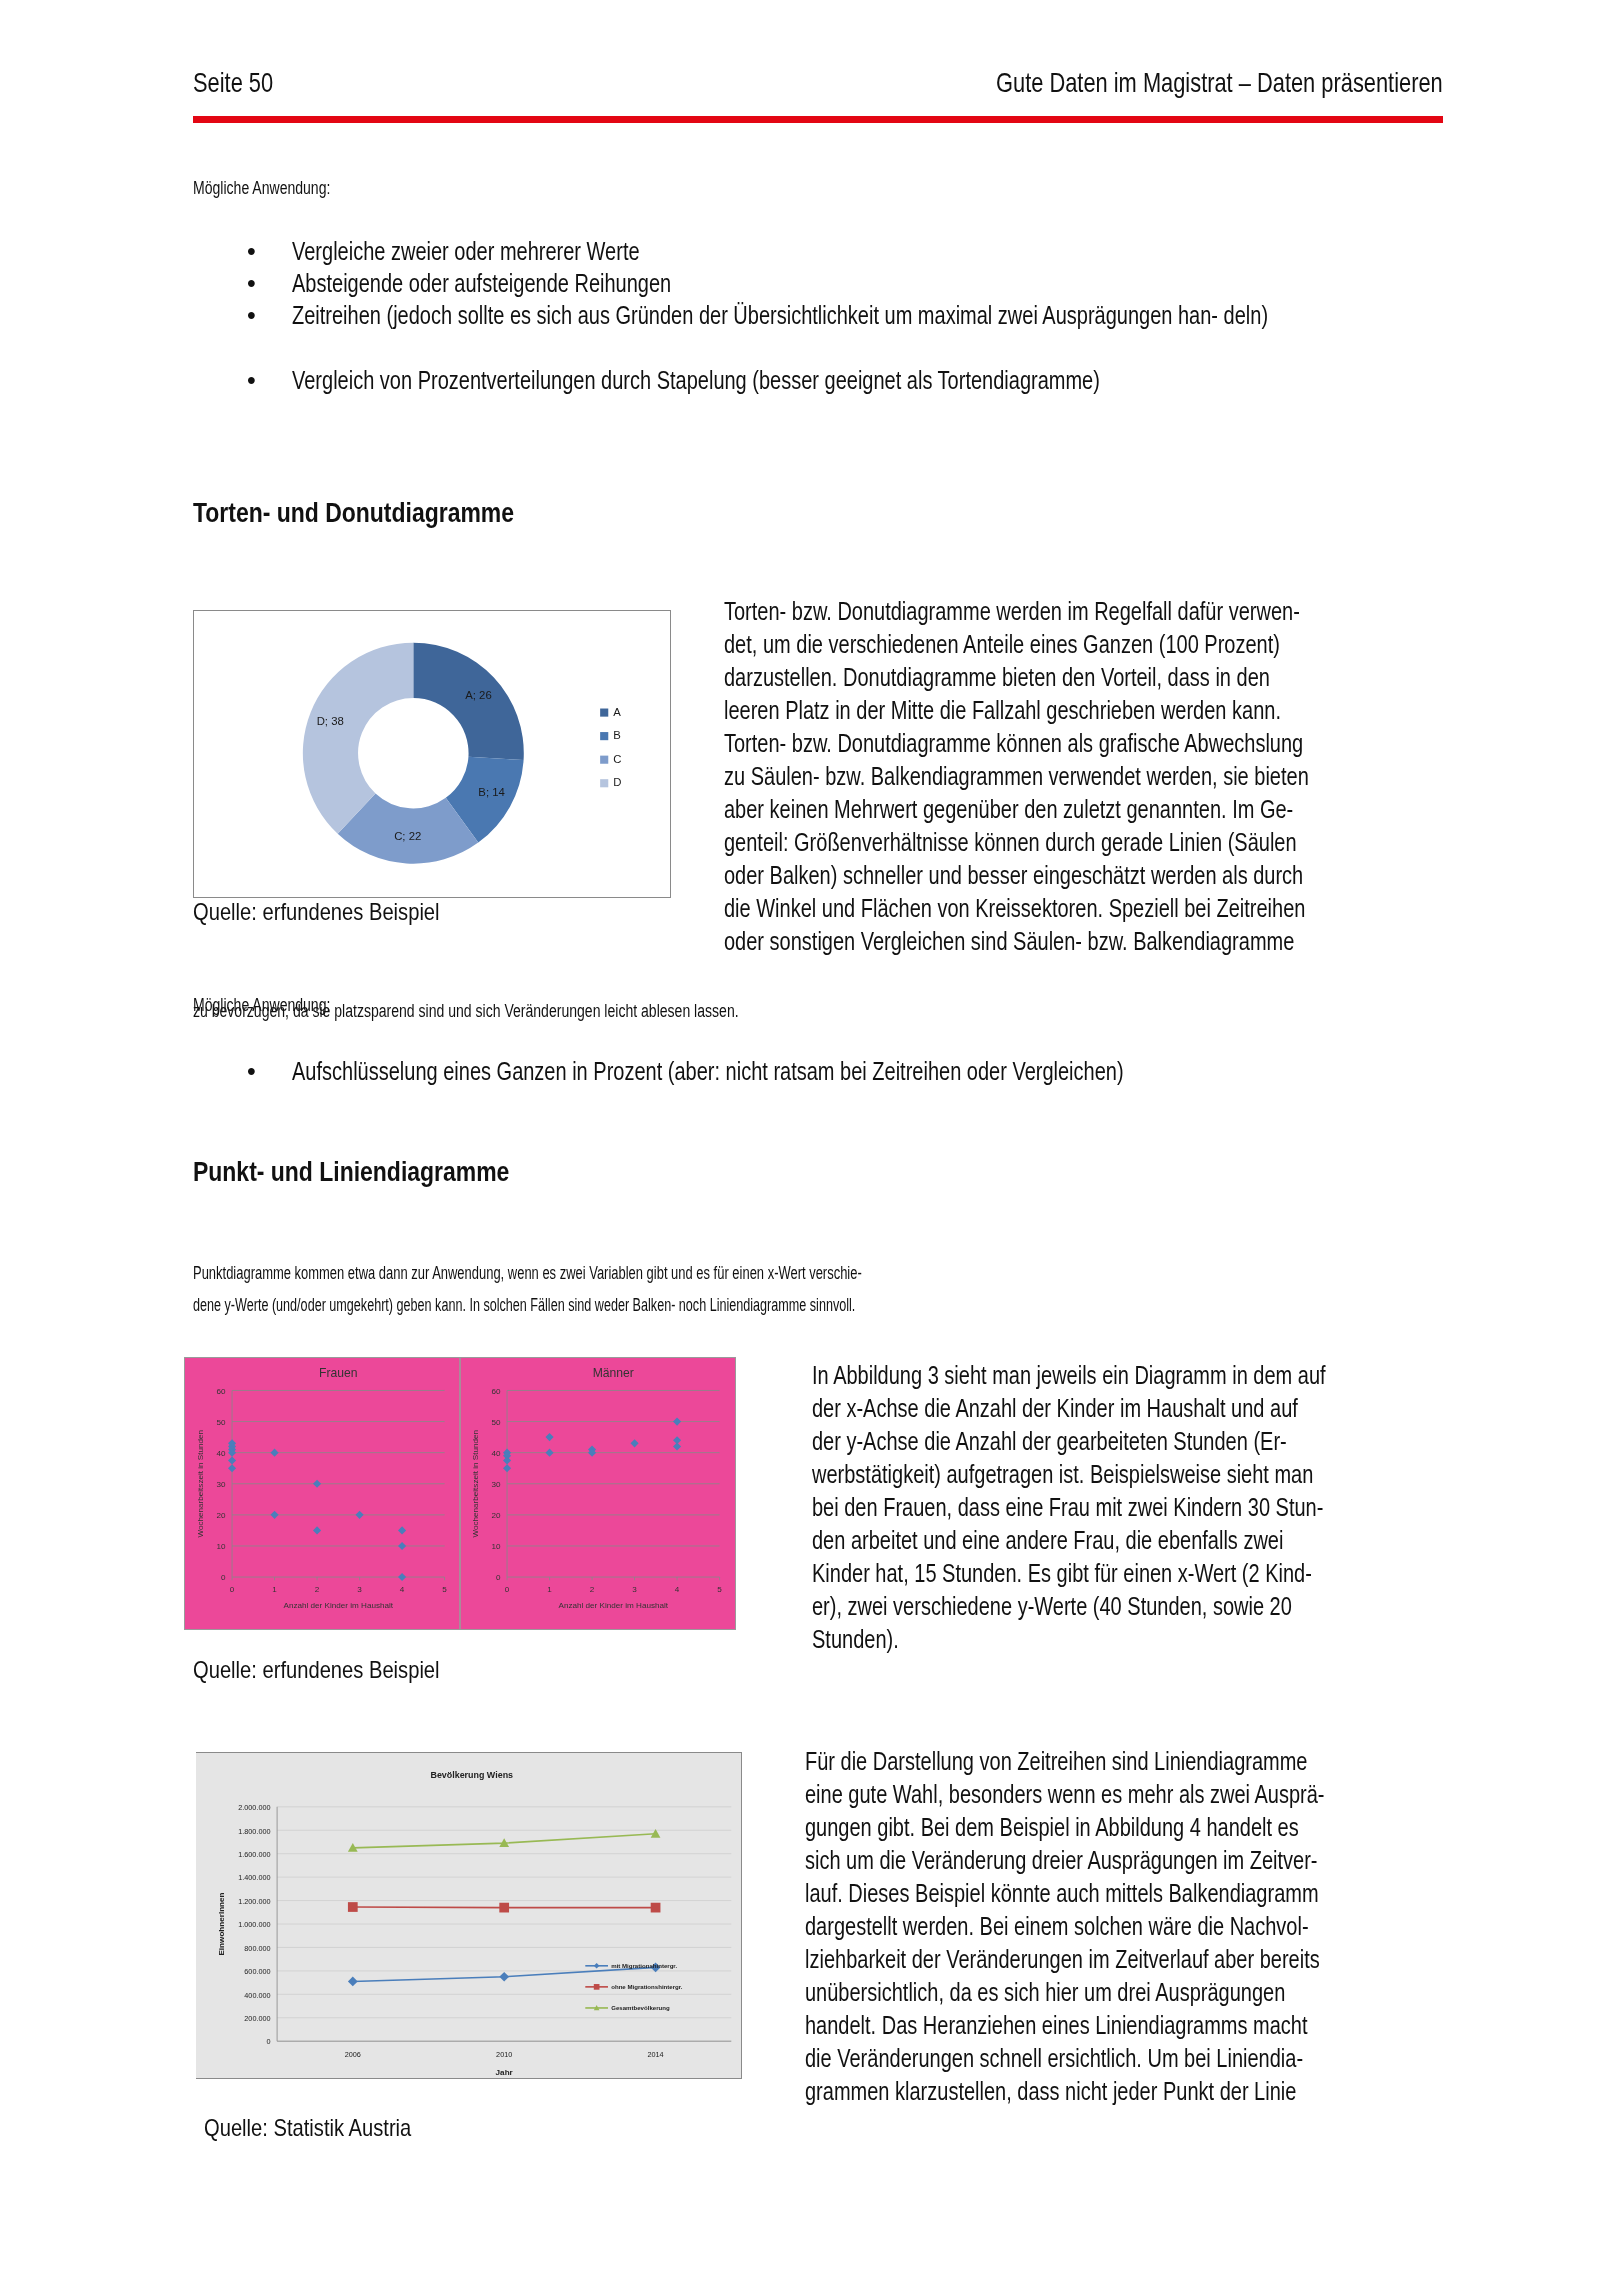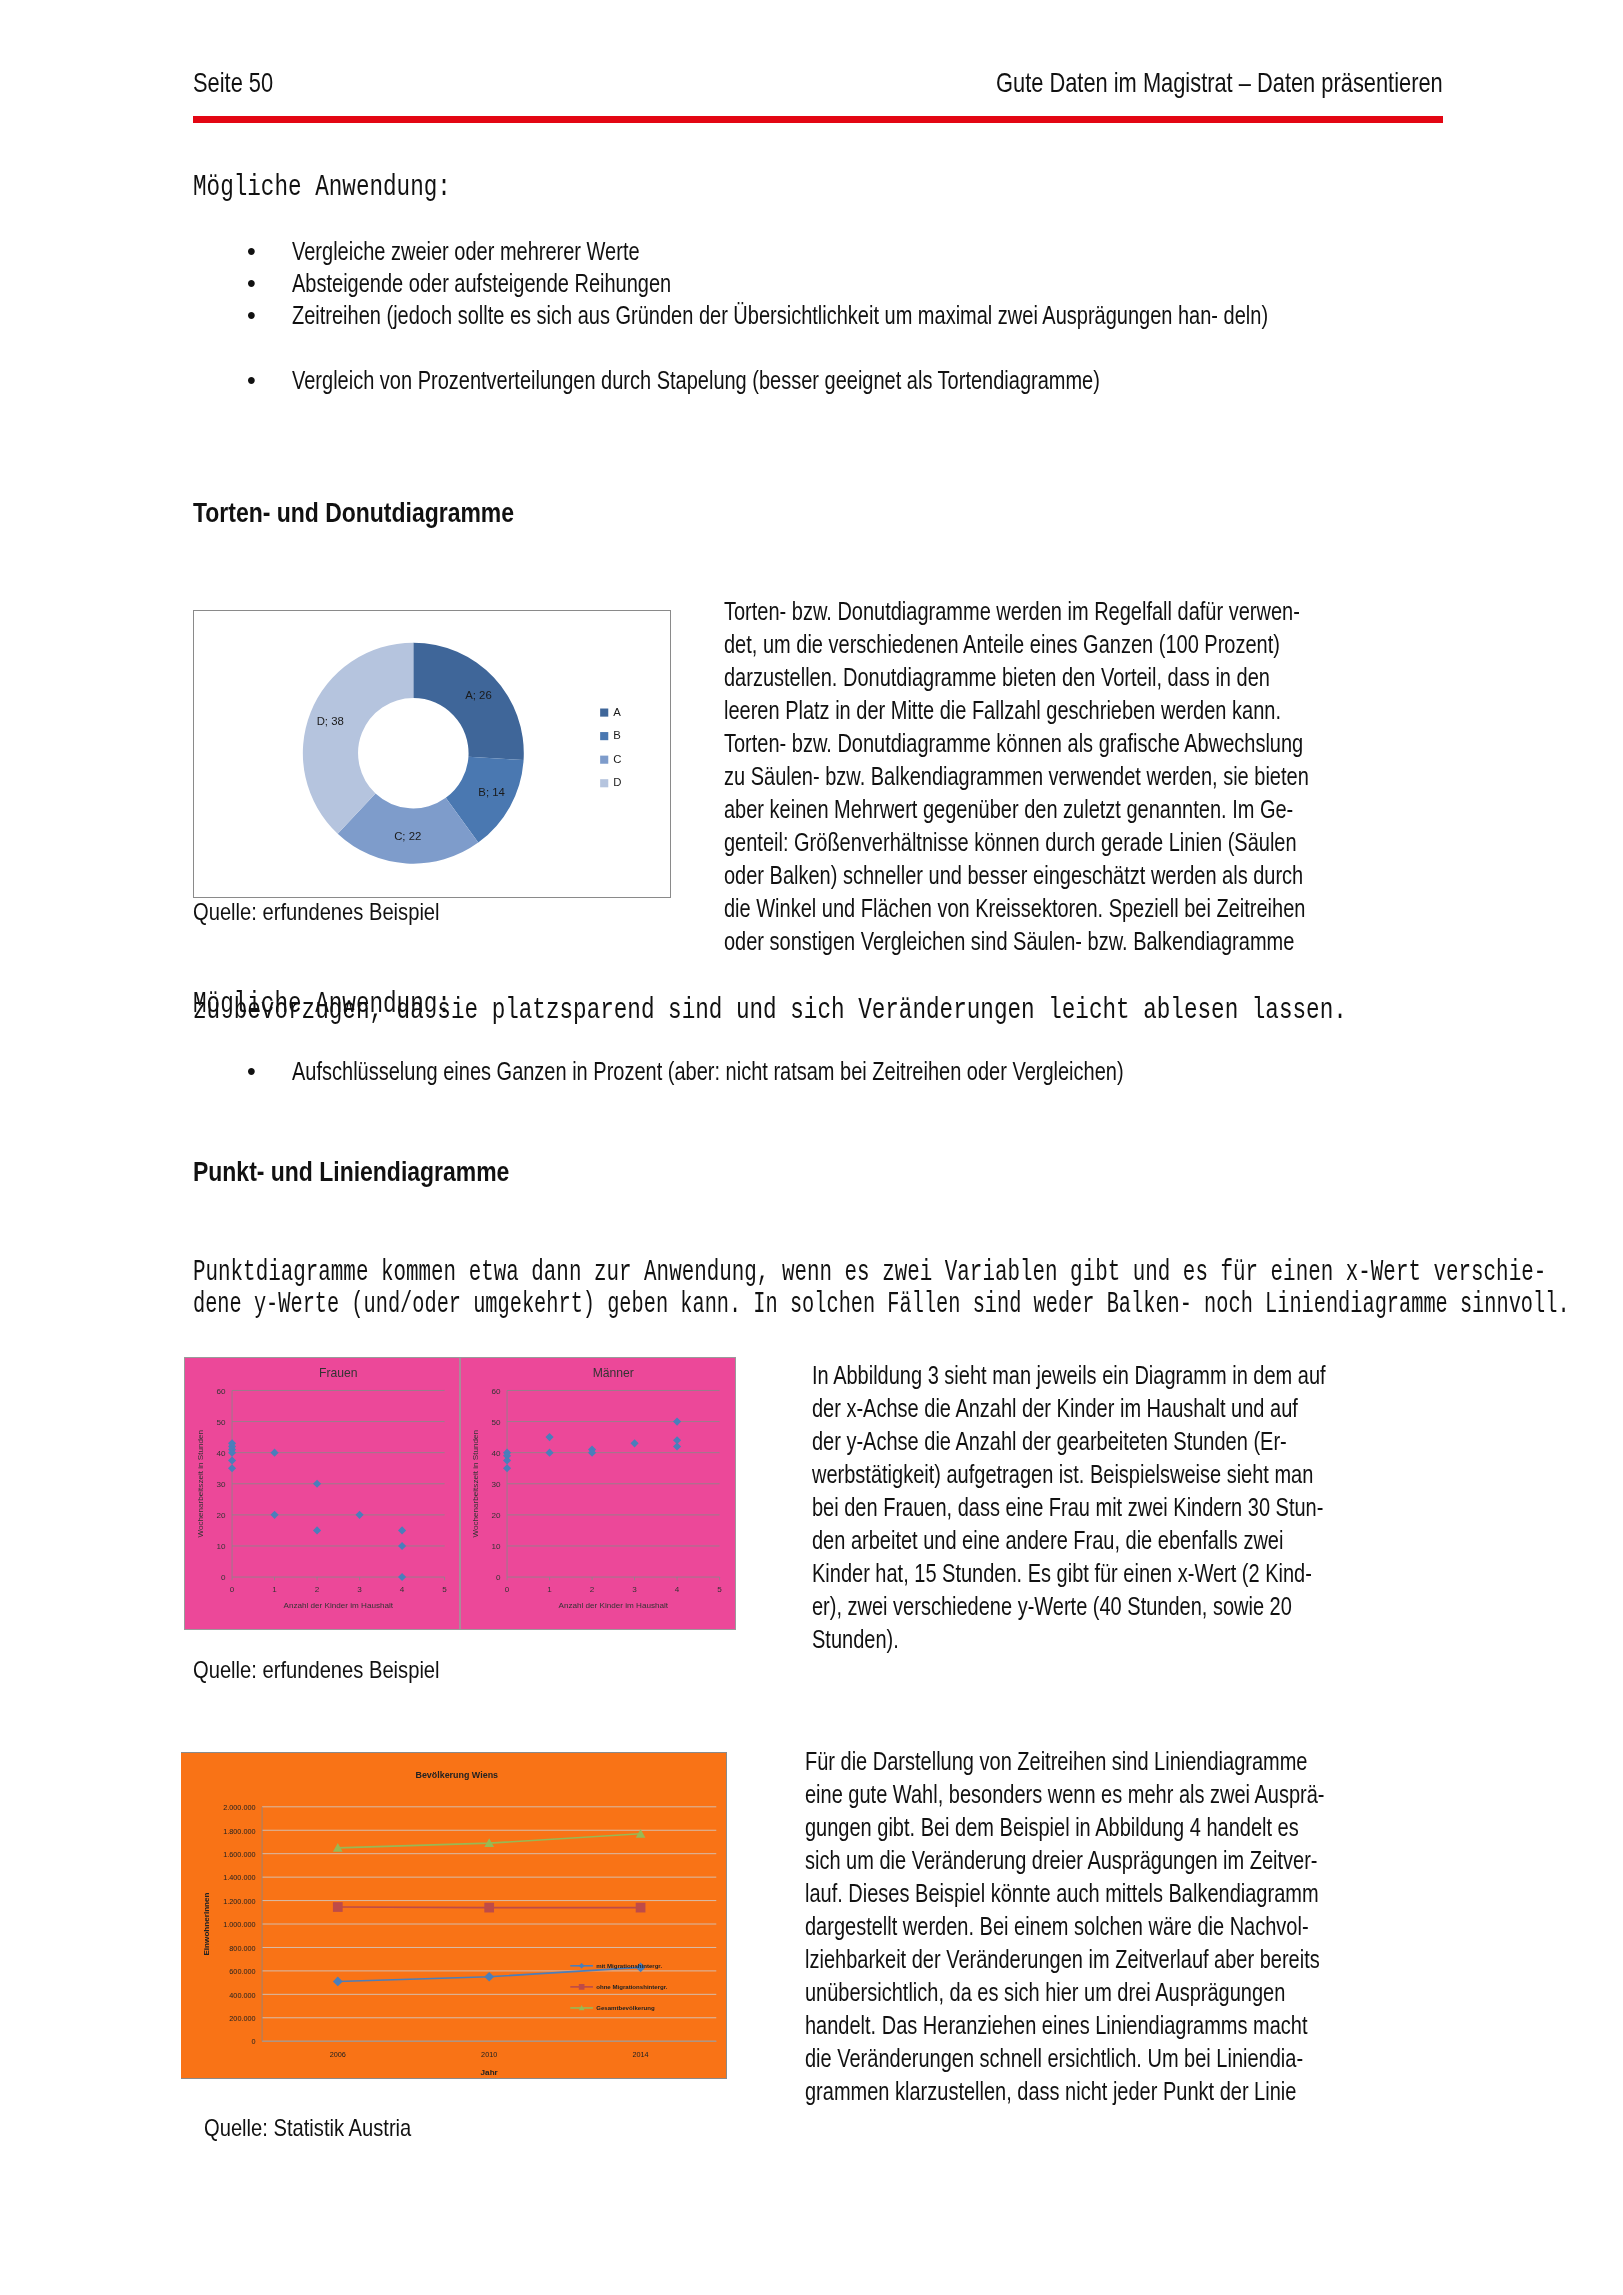--- a/index.html
+++ b/index.html
@@ -6,21 +6,21 @@
   body {
     width: 1623px; height: 2295px; position: relative; overflow: hidden;
     font-family: "Liberation Sans", sans-serif; color: #111;
   }
   .cond { transform: scaleX(0.78); transform-origin: left top; white-space: nowrap; }
   .abs { position: absolute; }
   .header-left { left: 193px; top: 67px; font-size: 28px; }
   .header-right { right: 180px; top: 67px; font-size: 28px; }
   .header-right span { display: inline-block; transform: scaleX(0.78); transform-origin: right top; white-space: nowrap; }
   .redline { left: 193px; top: 116px; width: 1250px; height: 7.3px; background: #e30613; }
-  .txt { font-size: 29px; line-height: 32px; font-family: Liberation Mono, monospace; }
+  .txt { font-size: 18px; line-height: 32px; }
   .bullets { list-style: none; margin: 0; padding: 0; }
   .bullets li { position: relative; padding-left: 99px; font-size: 25px; line-height: 32px; }
   .bullets li .dot { position: absolute; left: 54px; top: 0; }
   .bullets li .t { display: inline-block; transform: scaleX(0.8); transform-origin: left top; width: 1429px; white-space: normal; }
   h2 { margin: 0; font-size: 28px; font-weight: bold; }
   h2 span { display: inline-block; transform: scaleX(0.82); transform-origin: left top; white-space: nowrap; }
   .para { text-align: justify; font-size: 25px; line-height: 33px; }
   .para-line { display: block; white-space: nowrap; transform: scaleX(0.8); transform-origin: left top; }
   .chart-frame { border: 1.6px solid #8a8a8a; background: #fff; }
   .caption { font-size: 24px; }
@@ -209,21 +209,21 @@
   <span class="para-line">der x-Achse die Anzahl der Kinder im Haushalt und auf</span>
   <span class="para-line">der y-Achse die Anzahl der gearbeiteten Stunden (Er-</span>
   <span class="para-line">werbstätigkeit) aufgetragen ist. Beispielsweise sieht man</span>
   <span class="para-line">bei den Frauen, dass eine Frau mit zwei Kindern 30 Stun-</span>
   <span class="para-line">den arbeitet und eine andere Frau, die ebenfalls zwei</span>
   <span class="para-line">Kinder hat, 15 Stunden. Es gibt für einen x-Wert (2 Kind-</span>
   <span class="para-line">er), zwei verschiedene y-Werte (40 Stunden, sowie 20</span>
   <span class="para-line">Stunden).</span>
 </div>
 
-<div class="abs" style="left:181px; top:1752px; width:545px; height:325px; border:1.6px solid #8a8a8a; border-left:none; border-top:1.6px solid #8a8a8a; background:#f97316;">
+<div class="abs" style="left:196px; top:1752px; width:545px; height:325px; border:1.6px solid #8a8a8a; border-left:none; border-top:1.6px solid #8a8a8a; background:#e5e5e5;">
   <svg id="line-svg" width="545" height="325" viewBox="0 0 672 400">
       <text x="340" y="30" font-size="11" font-weight="bold" text-anchor="middle" fill="#222">Bevölkerung Wiens</text>
       <line x1="100" y1="355" x2="660" y2="355" stroke="#cfcfcf" stroke-width="1"></line>
       <text x="92" y="359" font-size="9" text-anchor="end" fill="#222">0</text>
       <line x1="100" y1="326.1" x2="660" y2="326.1" stroke="#cfcfcf" stroke-width="1"></line>
       <text x="92" y="330.1" font-size="9" text-anchor="end" fill="#222">200.000</text>
       <line x1="100" y1="297.2" x2="660" y2="297.2" stroke="#cfcfcf" stroke-width="1"></line>
       <text x="92" y="301.2" font-size="9" text-anchor="end" fill="#222">400.000</text>
       <line x1="100" y1="268.3" x2="660" y2="268.3" stroke="#cfcfcf" stroke-width="1"></line>
       <text x="92" y="272.3" font-size="9" text-anchor="end" fill="#222">600.000</text>

